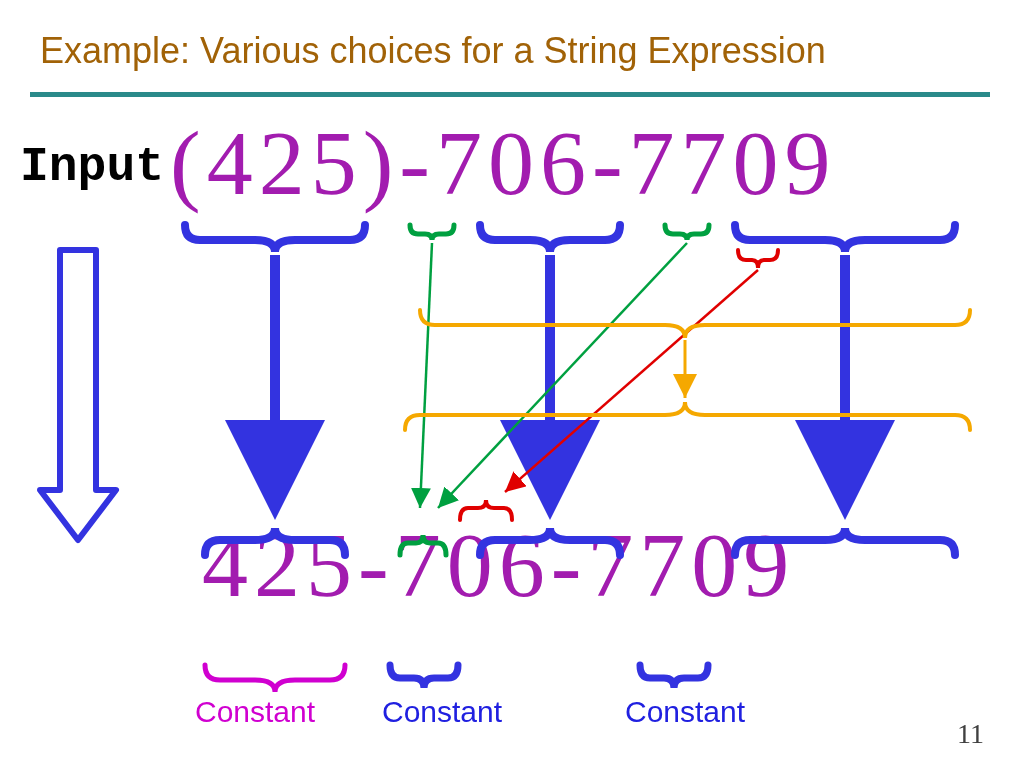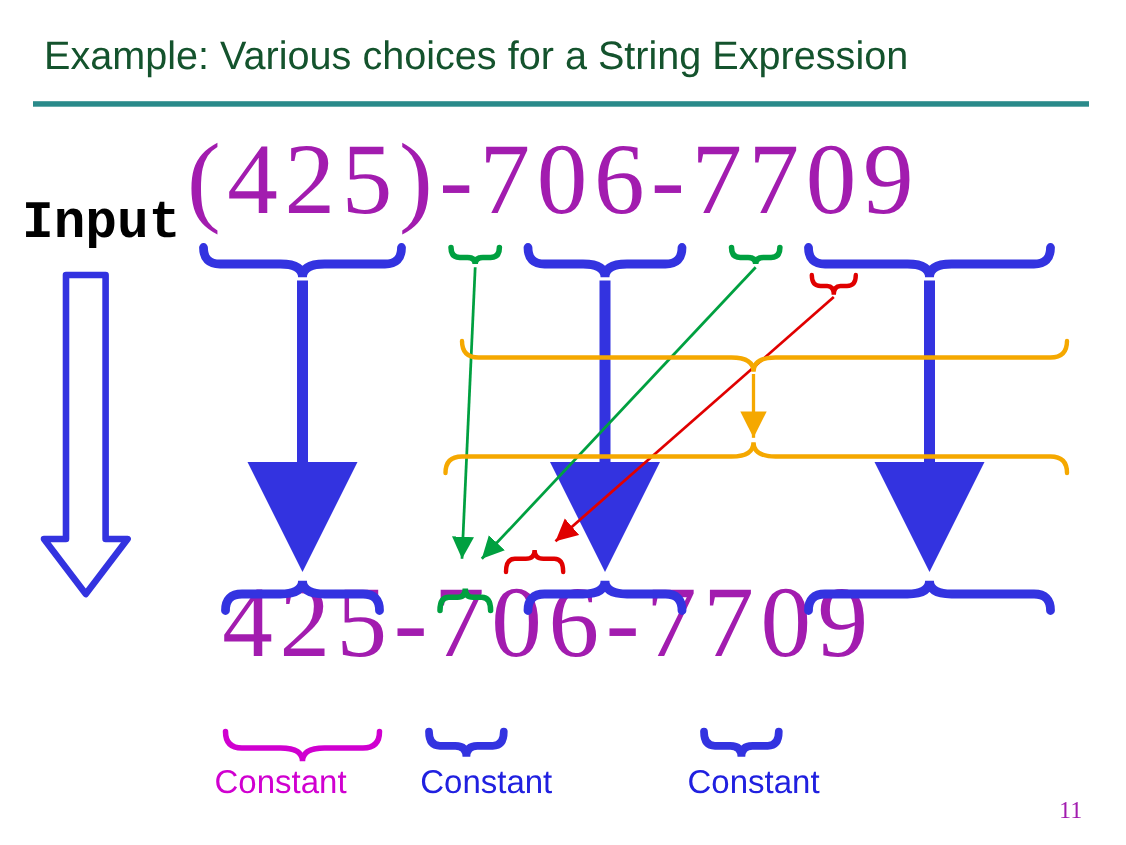--- a/index.html
+++ b/index.html
@@ -15,40 +15,39 @@
     position: relative;
     width: 1024px;
     height: 768px;
   }
   .title {
     position: absolute;
     top: 30px;
     left: 40px;
     right: 40px;
     font-size: 36px;
-    color: #14532d;
+    color: #a16207;
     font-weight: 400;
   }
   .title-rule {
     position: absolute;
     top: 92px;
     left: 30px;
     width: 960px;
     height: 5px;
     background: #2a8a8a;
   }
   .input-label {
     position: absolute;
     top: 140px;
     left: 20px;
     font-family: "Courier New", monospace;
     font-size: 48px;
     font-weight: 600;
     color: #000;
-    margin-top: 36px;
   }
   .output-label {
     position: absolute;
     top: 575px;
     left: 8px;
     font-family: "Courier New", monospace;
     font-size: 44px;
     font-weight: 600;
     color: #000;
   }
@@ -61,22 +60,22 @@
     letter-spacing: 6px;
     white-space: nowrap;
   }
   .input-text { top: 110px; left: 170px; }
   .output-text { top: 512px; left: 202px;}
   .page-num {
     position: absolute;
     bottom: 18px;
     right: 40px;
     font-family: "Times New Roman", serif;
-    font-size: 22px;
-    color: #a21caf;
+    font-size: 28px;
+    color: #404040;
   }
   .constant-magenta {
     position: absolute;
     top: 695px;
     left: 195px;
     color: #d000d0;
     font-size: 30px;
   }
   .constant-blue-1 {
     position: absolute;

